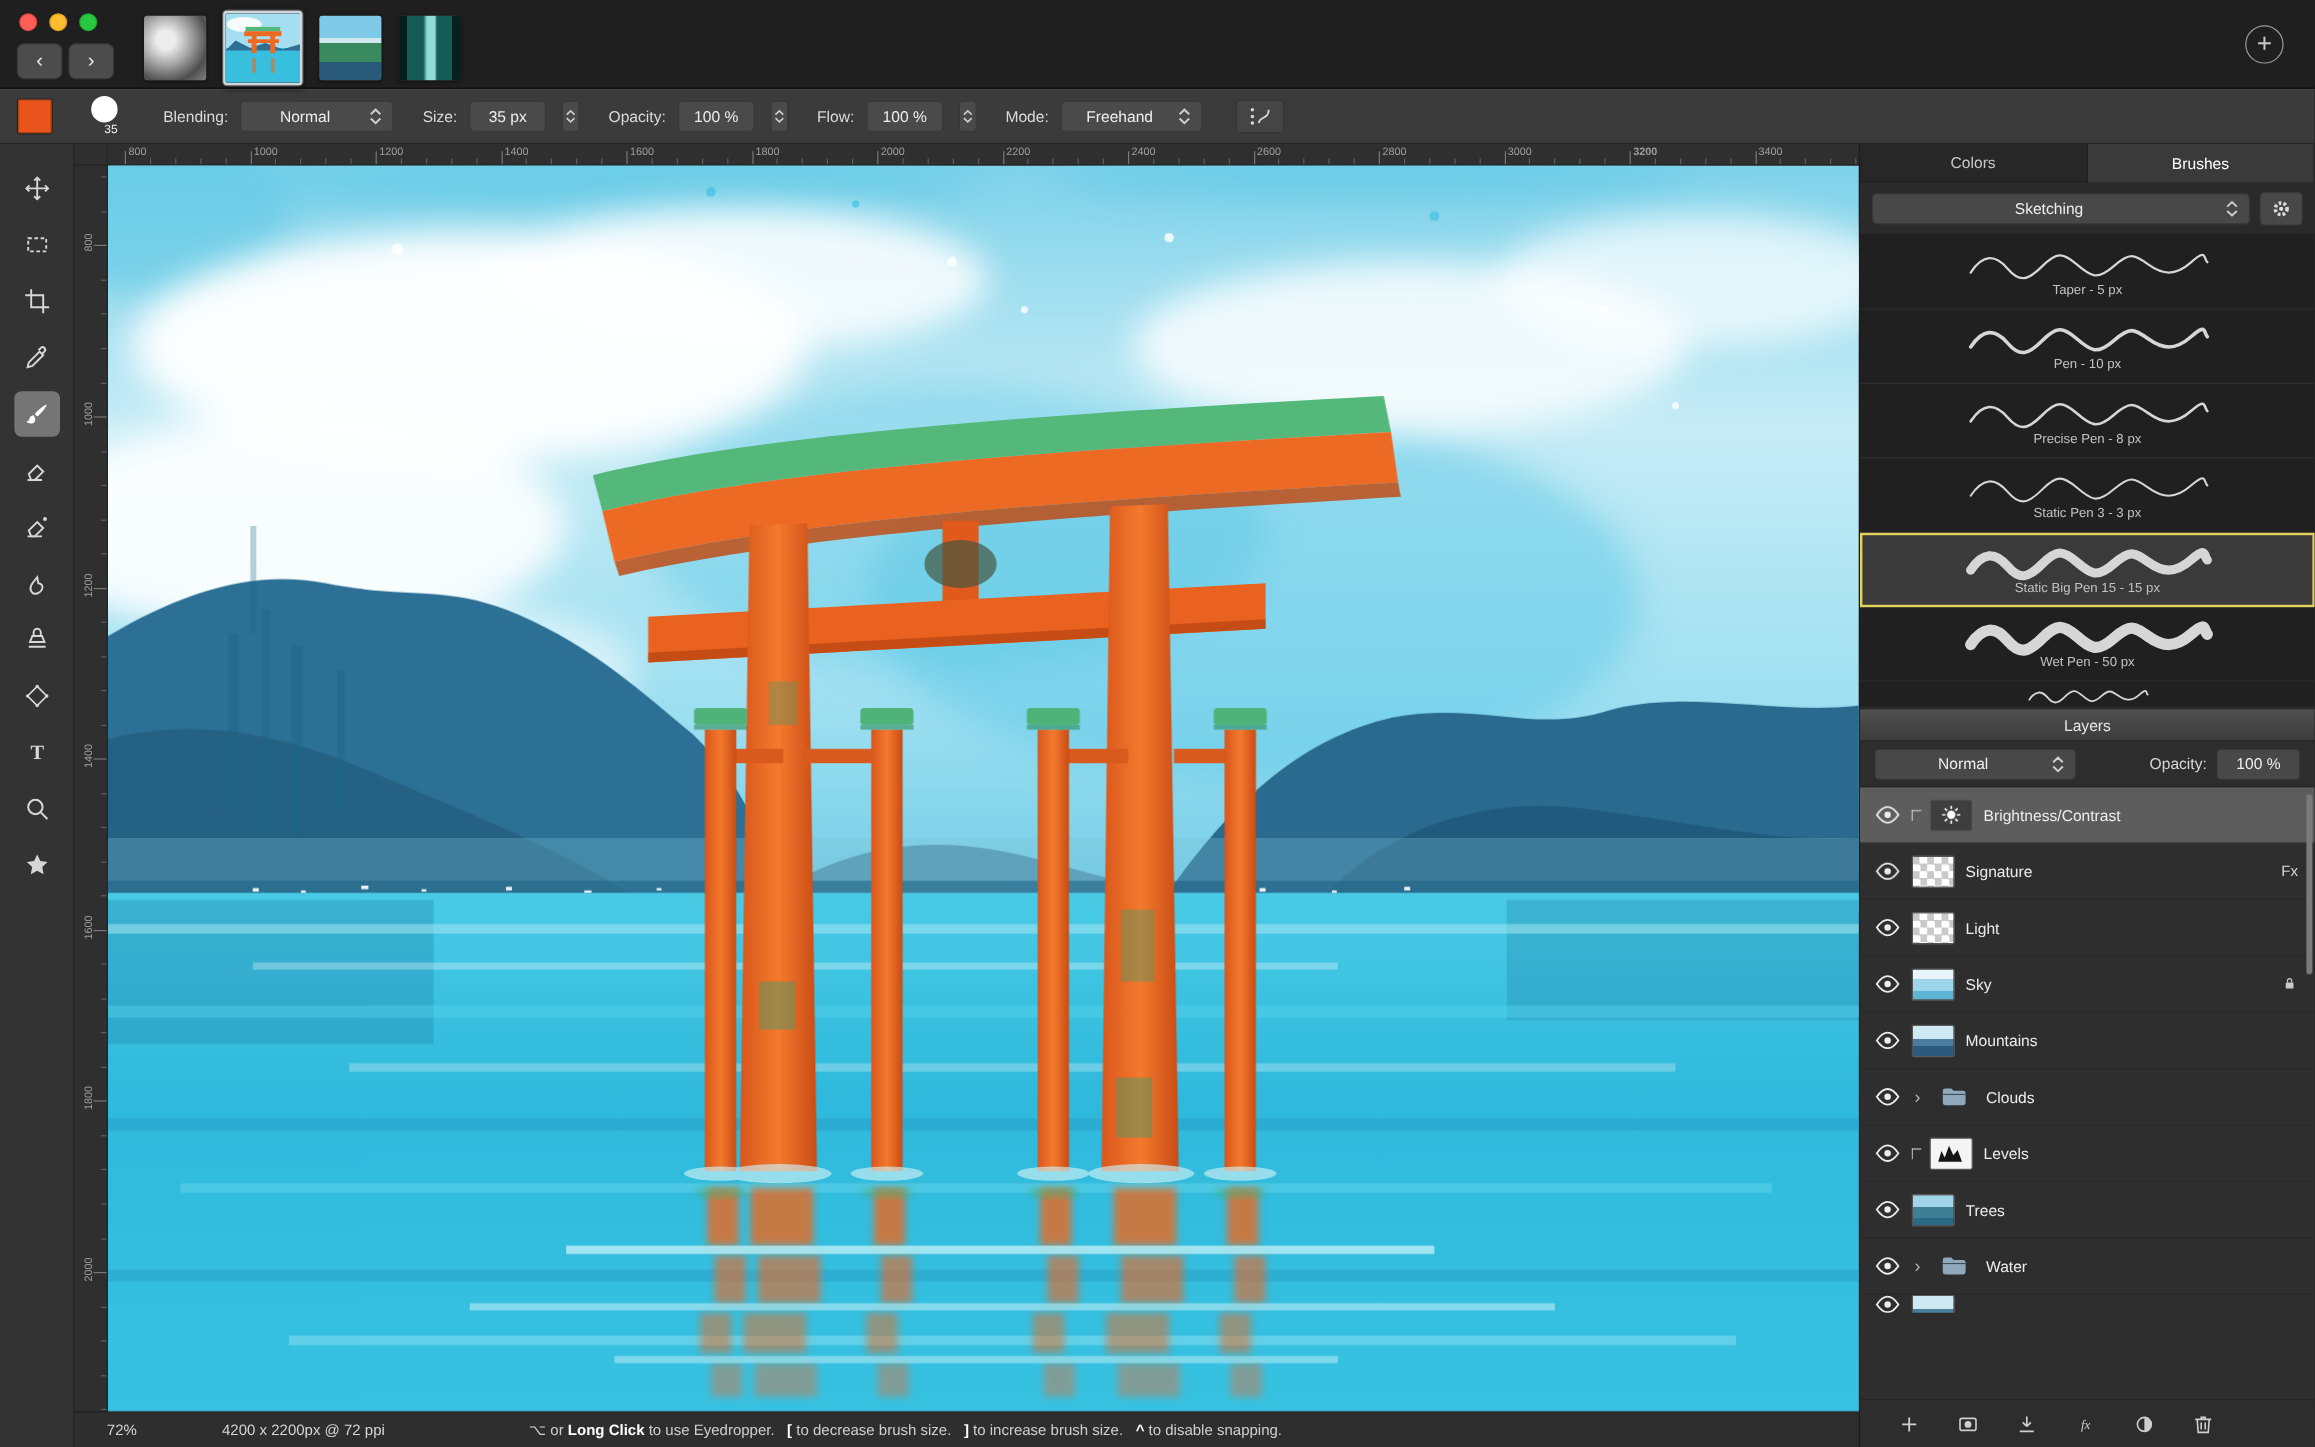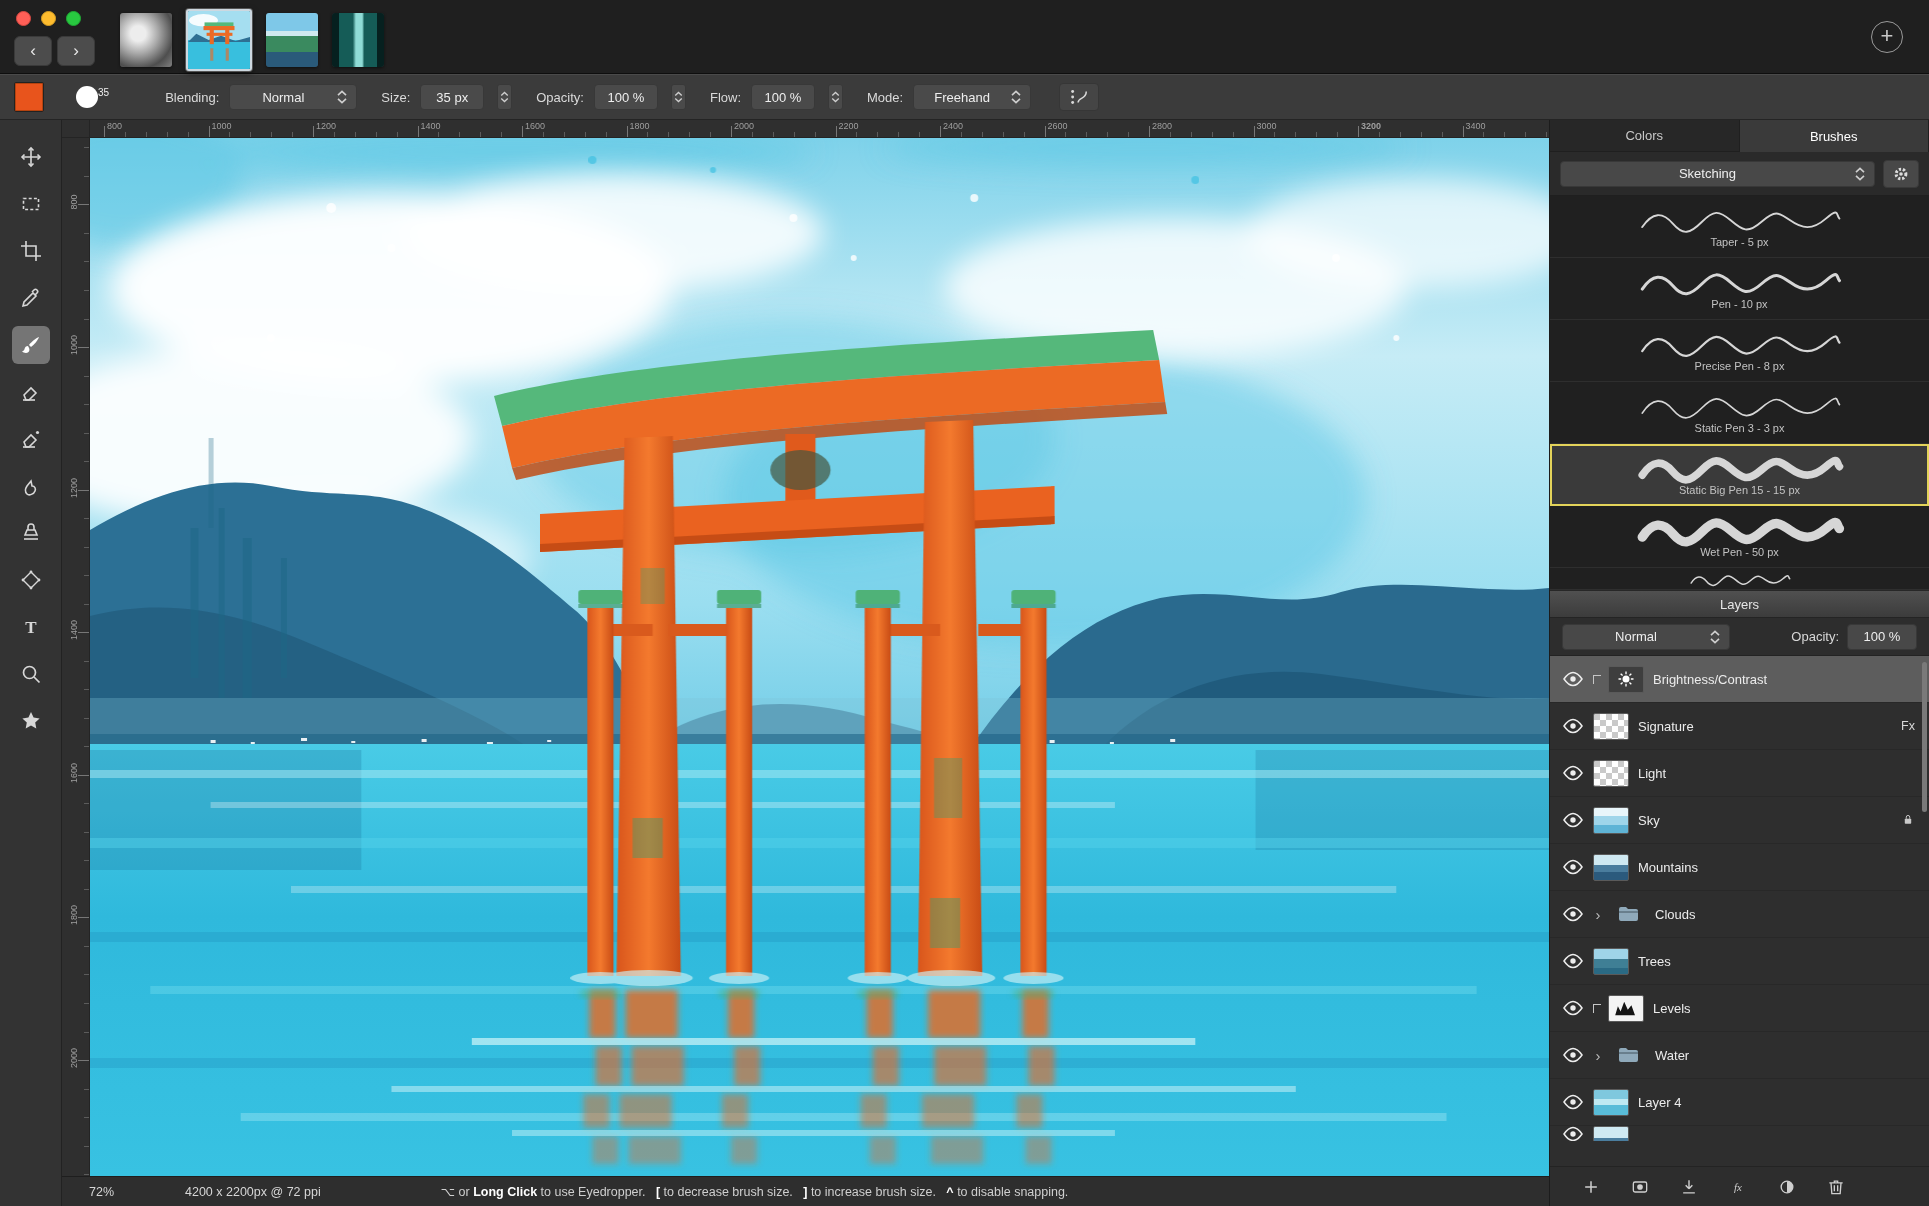--- a/index.html
+++ b/index.html
@@ -20,21 +20,21 @@
   .doctab{width:52px;height:54px;border-radius:3px;overflow:hidden;background:#333;box-shadow:0 1px 3px rgba(0,0,0,.5)}
   .doctab.active{width:66px;height:62px;border:2px solid #cdd8e0;box-shadow:0 0 0 1px #555,0 2px 6px rgba(0,0,0,.6)}
   .thumb-bw{width:100%;height:100%;background:radial-gradient(circle at 35% 38%,#ededed 0 16%,#a9a9a9 42%,#4e4e4e 74%,#818181)}
   .thumb-land{width:100%;height:100%;background:linear-gradient(180deg,#7ec8e8 0 34%,#cfe9ef 34% 42%,#3a8a5f 42% 72%,#2a5a7a 72%)}
   .thumb-fall{width:100%;height:100%;background:linear-gradient(90deg,#06201f 0 14%,#155c57 14% 40%,#8fdcd6 46% 58%,#155c57 62% 86%,#06201f 86%)}
   .newdoc{position:absolute;top:21px;right:26px;width:32px;height:32px;border:1.5px solid #9a9a9a;border-radius:50%;color:#c8c8c8;font-size:22px;line-height:28px;text-align:center;background:transparent}
 
   
   .toolbar{display:flex;align-items:center;height:46px;background:#3b3b3b;border-bottom:1px solid #242424;border-top:1px solid #4a4a4a;padding:0 14px;gap:10px}
   .swatch{width:30px;height:30px;background:#e8541c;border:1px solid #222;border-radius:2px;box-shadow:inset 0 0 0 1px #b5430f}
-  .brushprev{display:flex;align-items:flex-start;margin-left:22px;margin-right:32px}
+  .brushprev{display:flex;flex-direction:column;align-items:flex-end;margin-left:22px;margin-right:14px}
   .brushprev .circ{width:22px;height:22px;border-radius:50%;background:#fff}
   .brushprev .num{font-size:10px;color:#eee;margin-top:1px}
   .tb-label{color:#dadada;font-size:13px;margin-left:14px}
   .dropdown{display:flex;align-items:center;height:26px;background:#4a4a4a;border:1px solid #383838;border-radius:4px;padding:0 6px 0 10px;gap:8px}
   .dropdown .val{color:#eee;font-size:13px;flex:1;text-align:center}
   .dd-blending{width:128px}
   .dd-mode{width:118px}
   .numbox{width:64px;height:26px;background:#4a4a4a;border:1px solid #383838;border-radius:4px;color:#eee;font-size:13px;display:flex;align-items:center;justify-content:center}
   .stepbtn{width:15px;height:26px;background:#4a4a4a;border:1px solid #383838;border-radius:3px;display:flex;align-items:center;justify-content:center;margin-left:3px}
   .stabbtn{width:40px;height:28px;background:#454545;border:1px solid #363636;border-radius:4px;display:flex;align-items:center;justify-content:center;margin-left:18px}
@@ -803,57 +803,50 @@
                 <use href="#sym-folder"></use>
               </svg>
             </div>
           <span class="lname">Clouds</span>
         </div>
 
         <div class="lrow">
           <svg class="eye" viewBox="0 0 22 16">
               <use href="#sym-eye"></use>
             </svg>
-          <div class="lthumb ttrees"></div>
-          <span class="lname">Trees</span>
-        </div>
-
-        <div class="lrow">
-          <svg class="eye" viewBox="0 0 22 16">
-              <use href="#sym-eye"></use>
-            </svg>
           <span class="clipmark"></span>
           <div class="lthumb white">
               <svg width="26" height="18" viewBox="0 0 28 20">
                 <path d="M2 18 L5 8 8 14 12 3 16 12 20 7 24 18 Z" fill="#151515"></path>
               </svg>
             </div>
           <span class="lname">Levels</span>
         </div>
 
         <div class="lrow">
           <svg class="eye" viewBox="0 0 22 16">
               <use href="#sym-eye"></use>
             </svg>
+          <div class="lthumb ttrees"></div>
+          <span class="lname">Trees</span>
+        </div>
+
+        <div class="lrow">
+          <svg class="eye" viewBox="0 0 22 16">
+              <use href="#sym-eye"></use>
+            </svg>
           <span class="expander">›</span>
           <div class="lthumb folder">
               <svg width="24" height="24" viewBox="0 0 24 24">
                 <use href="#sym-folder"></use>
               </svg>
             </div>
           <span class="lname">Water</span>
         </div>
 
-        <div class="lrow">
-          <svg class="eye" viewBox="0 0 22 16">
-              <use href="#sym-eye"></use>
-            </svg>
-          <div class="lthumb tlayer4"></div>
-          <span class="lname">Layer 4</span>
-        </div>
 
         <div class="lrow partialrow">
           <svg class="eye" viewBox="0 0 22 16">
               <use href="#sym-eye"></use>
             </svg>
           <div class="lthumb tmount"></div>
         </div>
         <div class="scrollthumb"></div>
       </div>
 

